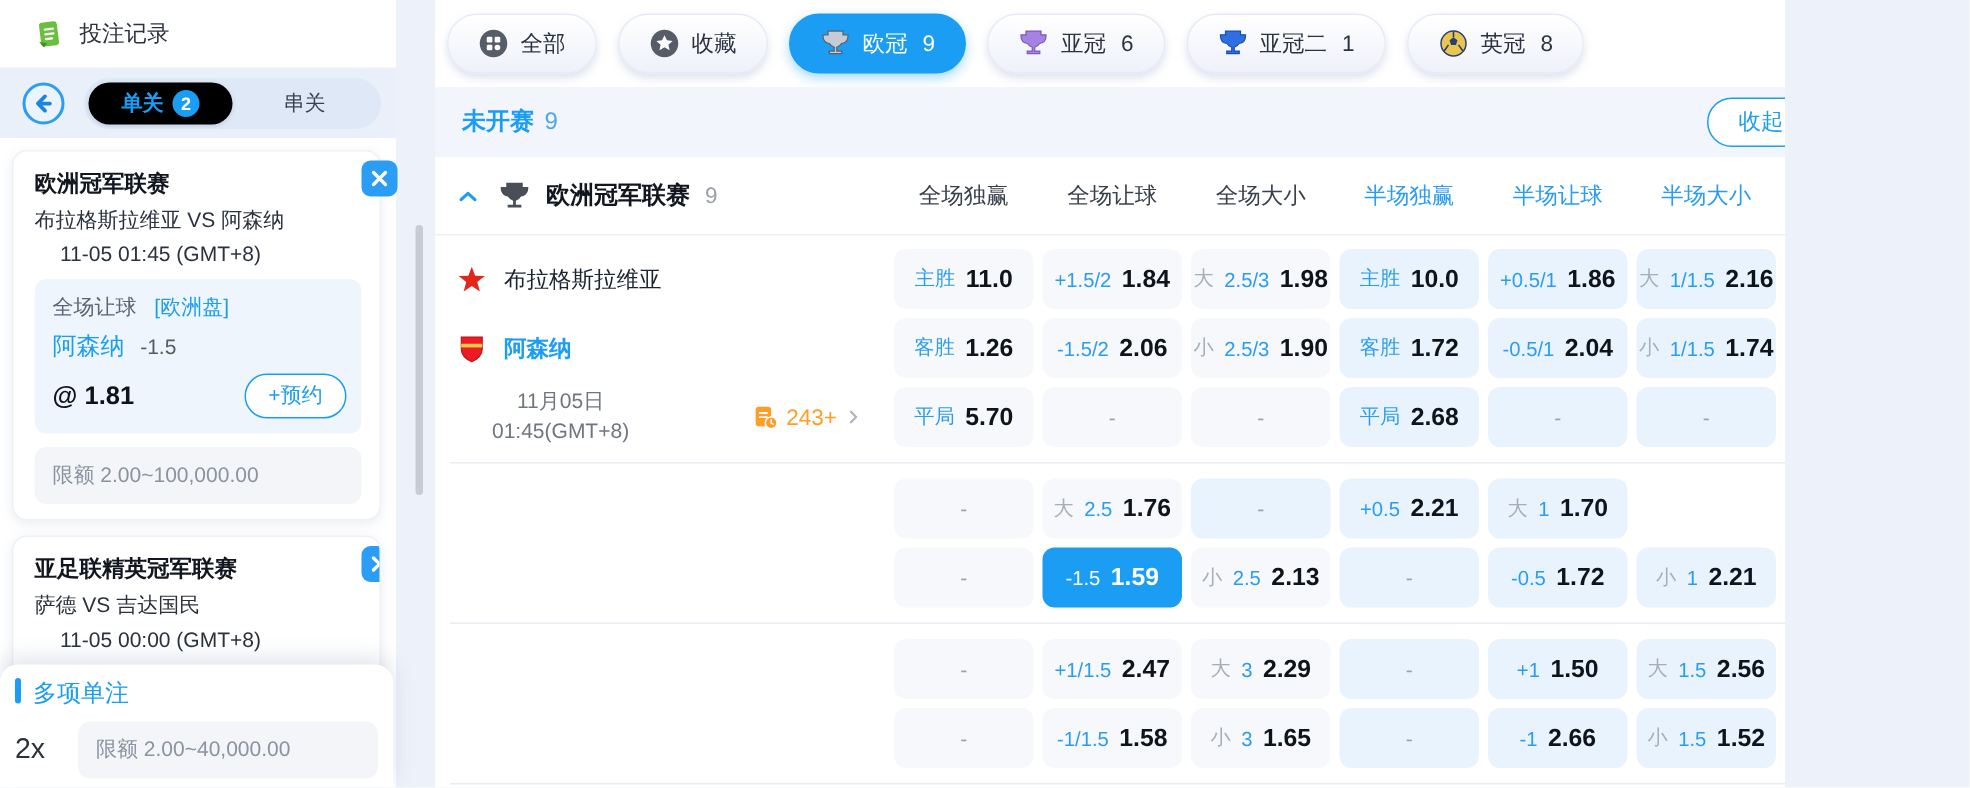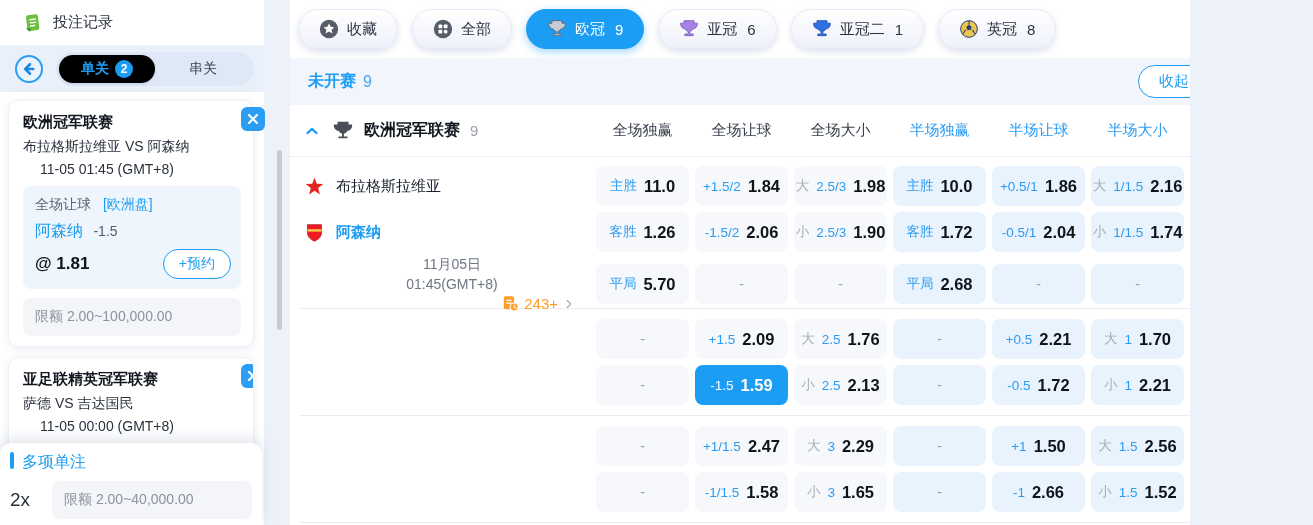--- a/index.html
+++ b/index.html
@@ -76,21 +76,21 @@
   .cell .pfx { color:#a7aeb8; }
   .cell .lbl { color:#2b9cf3; }
   .cell .val { font-size:16.5px; font-weight:bold; color:#0f141b; }
   .cell.sel { background:#1b9df3; }
   .cell.sel .lbl, .cell.sel .val, .cell.sel .pfx { color:#fff; }
   .cell.dash { color:#9aa1ab; cursor:default; font-size:14px; }
   .team { display:flex; align-items:center; gap:11px; padding-left:14px; font-size:15px; color:#1b2430; }
   .team.away .tname { color:#1b9df3; font-weight:bold; }
   .team svg { width:21px; height:21px; }
   .chev { width:20px; height:20px; cursor:pointer; }
-  .info { display:flex; align-items:center; padding-left:38px; padding-right:14px;flex-direction:column; }
+  .info { display:flex; align-items:center; padding-left:38px; padding-right:14px; }
   .dt { text-align:center; color:#6e7682; font-size:14px; line-height:1.4; }
   .more { margin-left:auto; display:flex; align-items:center; gap:4px; color:#ff9d26; font-size:15px; cursor:pointer; }
   .more svg.doc { width:19px; height:19px; }
   .more svg.chr { width:14px; height:14px; }
   .divider { border-top:1px solid #e9edf3; margin:7px 0 7px 10px; }
 </style>
 </head>
 <body>
 
 <div class="app">
@@ -187,36 +187,36 @@
   <div class="gap">
     <div class="sb-thumb"></div>
   </div>
 
   <main class="main">
     <div class="tabs-bar" id="mainTabs">
         <button class="ltab">
           <span style="width: 20px; height: 20px; display: inline-flex;">
             <svg viewBox="0 0 24 24">
               <circle cx="12" cy="12" r="11" fill="#565d68"></circle>
-              <path d="M12 5.3l2 4.1 4.5.5-3.4 3 1 4.4L12 15l-4.1 2.3 1-4.4-3.4-3 4.5-.5z" fill="#fff"></path>
-            </svg>
-          </span>
-          <span>收藏</span>
-        </button>
-        <button class="ltab">
-          <span style="width: 20px; height: 20px; display: inline-flex;">
-            <svg viewBox="0 0 24 24">
-              <circle cx="12" cy="12" r="11" fill="#565d68"></circle>
               <rect x="6.6" y="6.6" width="4.5" height="4.5" rx="1" fill="#fff"></rect>
               <rect x="12.9" y="6.6" width="4.5" height="4.5" rx="1" fill="#fff"></rect>
               <rect x="6.6" y="12.9" width="4.5" height="4.5" rx="1" fill="#fff"></rect>
               <rect x="12.9" y="12.9" width="4.5" height="4.5" rx="2.2" fill="#fff"></rect>
             </svg>
           </span>
           <span>全部</span>
+        </button>
+        <button class="ltab">
+          <span style="width: 20px; height: 20px; display: inline-flex;">
+            <svg viewBox="0 0 24 24">
+              <circle cx="12" cy="12" r="11" fill="#565d68"></circle>
+              <path d="M12 5.3l2 4.1 4.5.5-3.4 3 1 4.4L12 15l-4.1 2.3 1-4.4-3.4-3 4.5-.5z" fill="#fff"></path>
+            </svg>
+          </span>
+          <span>收藏</span>
         </button>
         <button class="ltab active">
           <span style="width: 20px; height: 20px; display: inline-flex;">
             <svg viewBox="0 0 24 24">
               <path d="M6 2h12v3h4v1c0 3.5-2.3 5.6-5.2 6A6.5 6.5 0 0 1 13 15v3h4v2H7v-2h4v-3a6.5 6.5 0 0 1-3.8-3C4.3 11.6 2 9.5 2 6V5h4z" fill="#c6cbd6" stroke="#5b616d" stroke-width="1"></path>
             </svg>
           </span>
           <span>欧冠</span>
           <span class="cnt">9</span>
         </button>
@@ -385,24 +385,20 @@
               <span class="val">2.68</span>
             </div>
             <div class="cell ht dash">-</div>
             <div class="cell ht dash">-</div>
           </div>
           <div class="divider"></div>
           <div class="orow grid">
             <div></div>
             <div class="cell ft dash">-</div>
             <div class="cell ft">
-              <span class="lbl">+1.5</span>
-              <span class="val">2.09</span>
-            </div>
-            <div class="cell ft">
               <span class="pfx">大</span>
               <span class="lbl">2.5</span>
               <span class="val">1.76</span>
             </div>
             <div class="cell ht dash">-</div>
             <div class="cell ht">
               <span class="lbl">+0.5</span>
               <span class="val">2.21</span>
             </div>
             <div class="cell ht">

